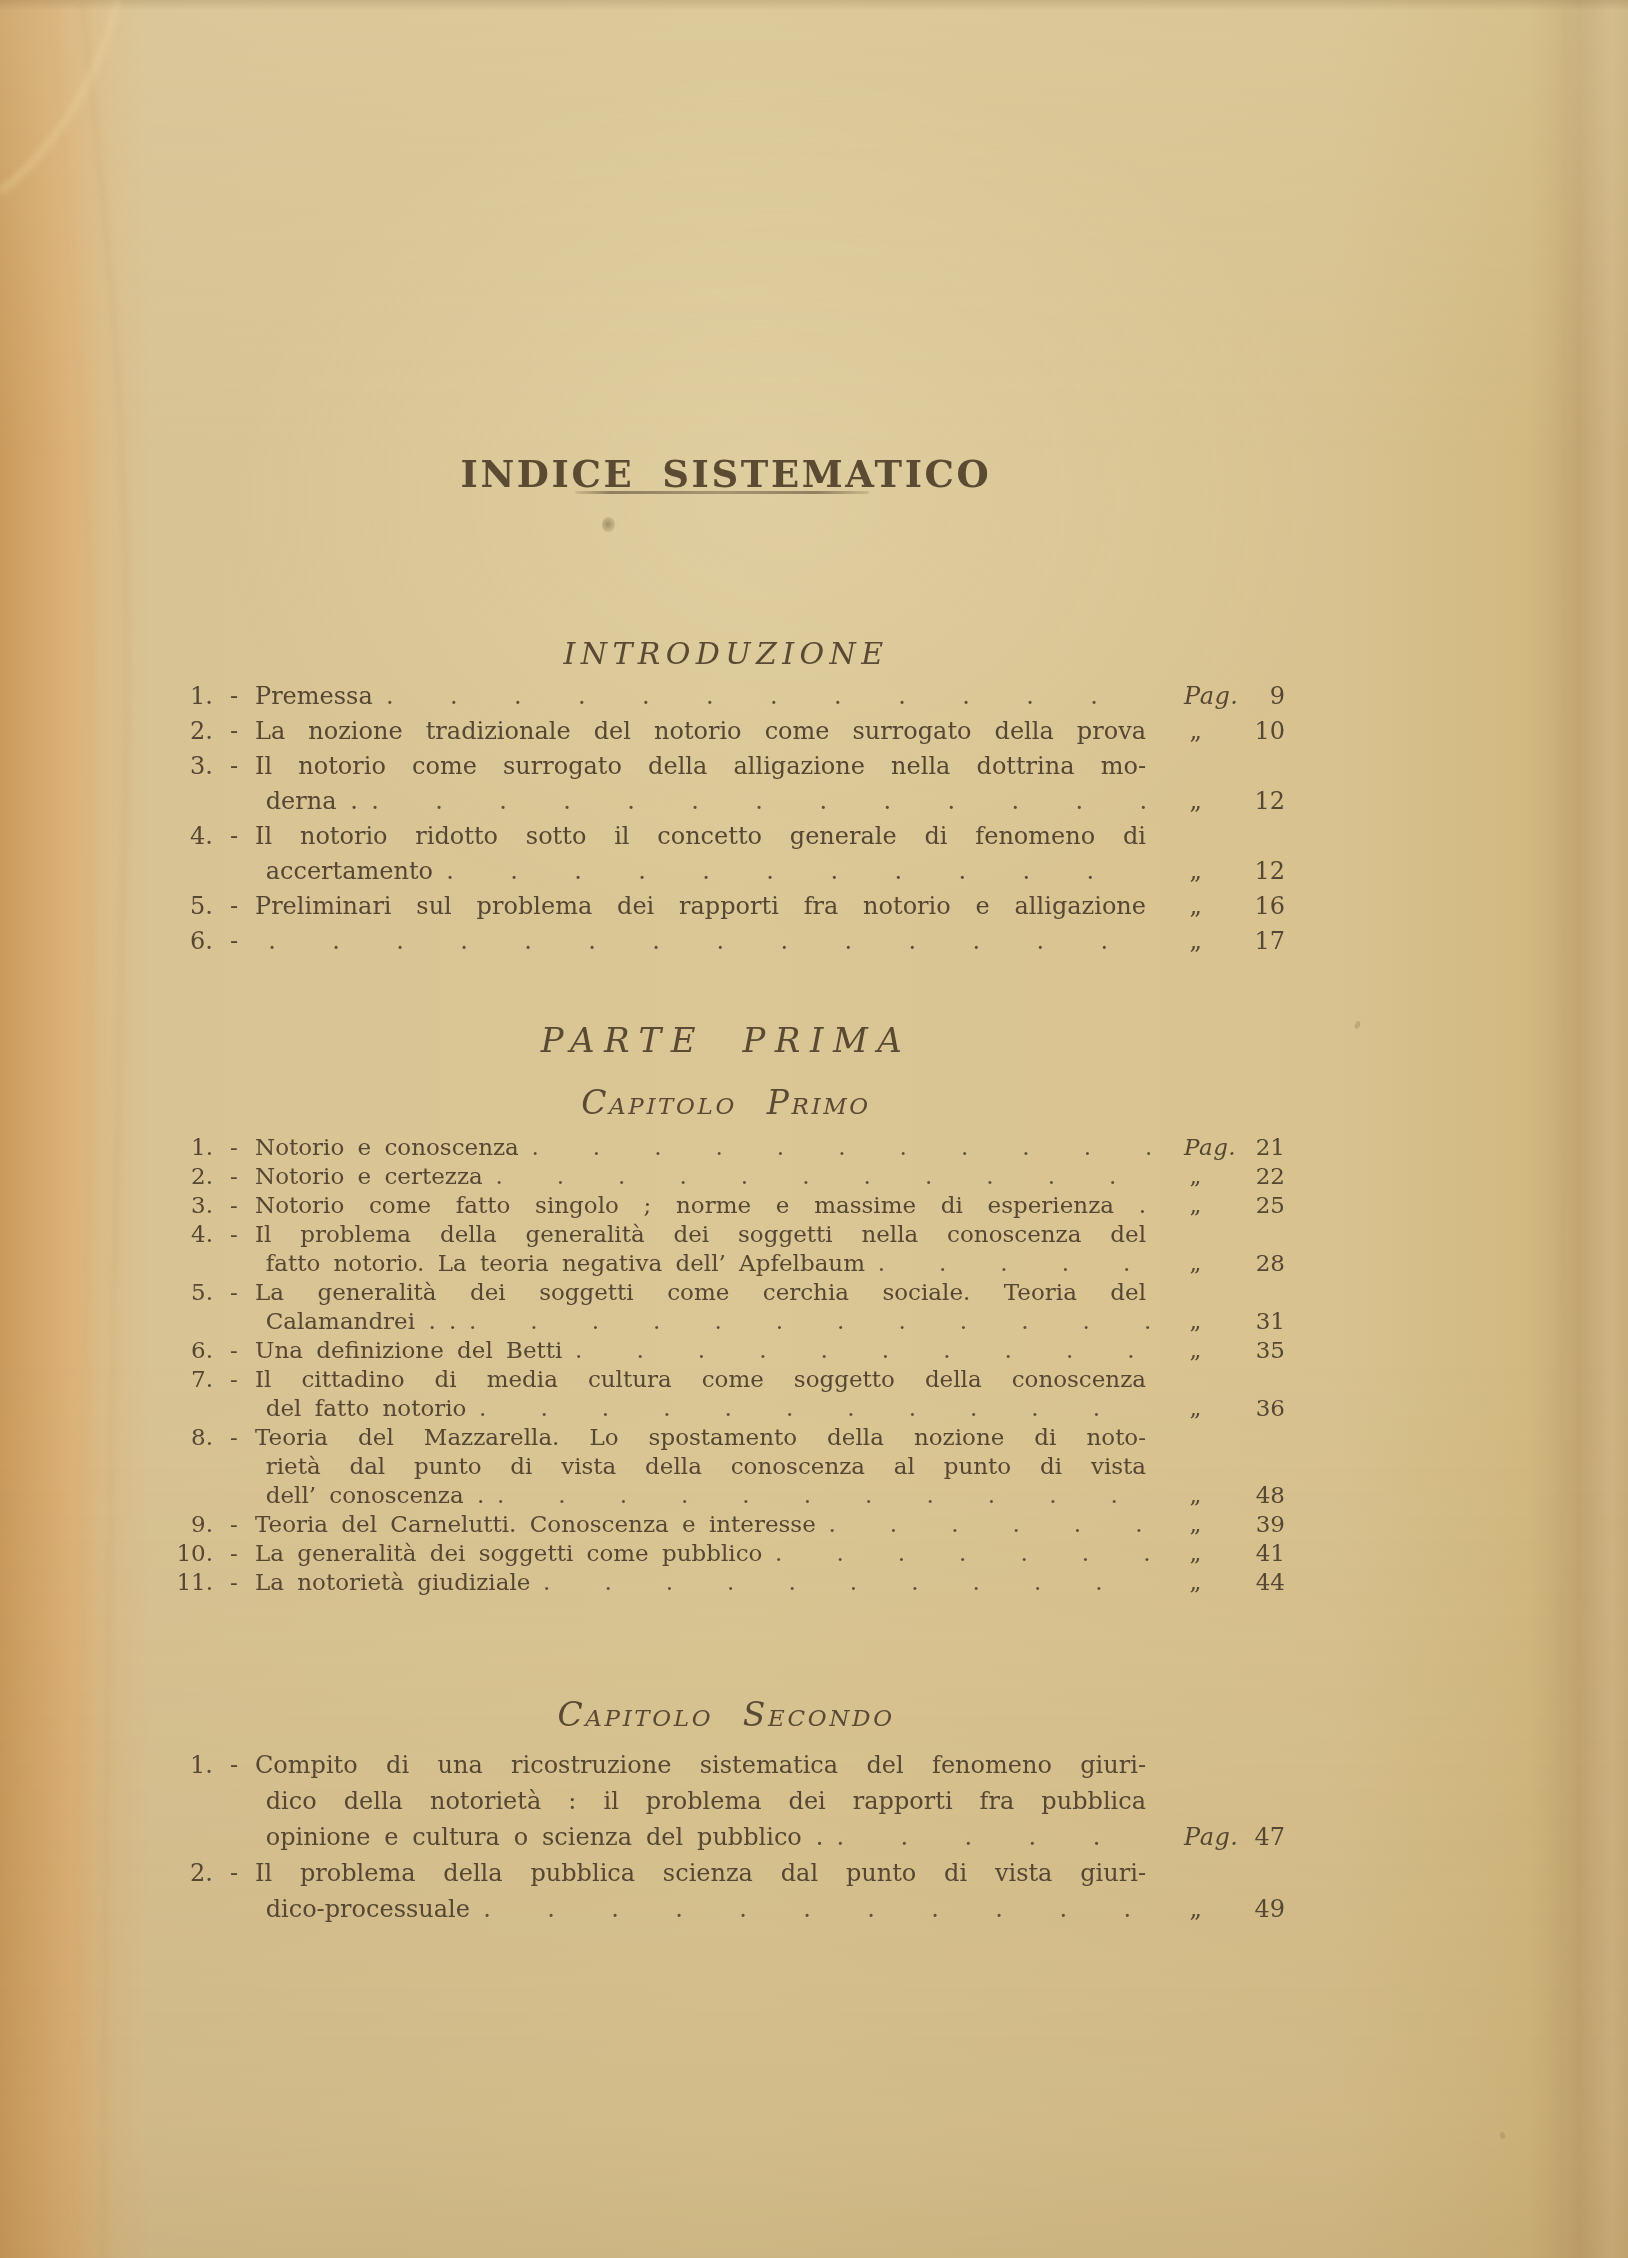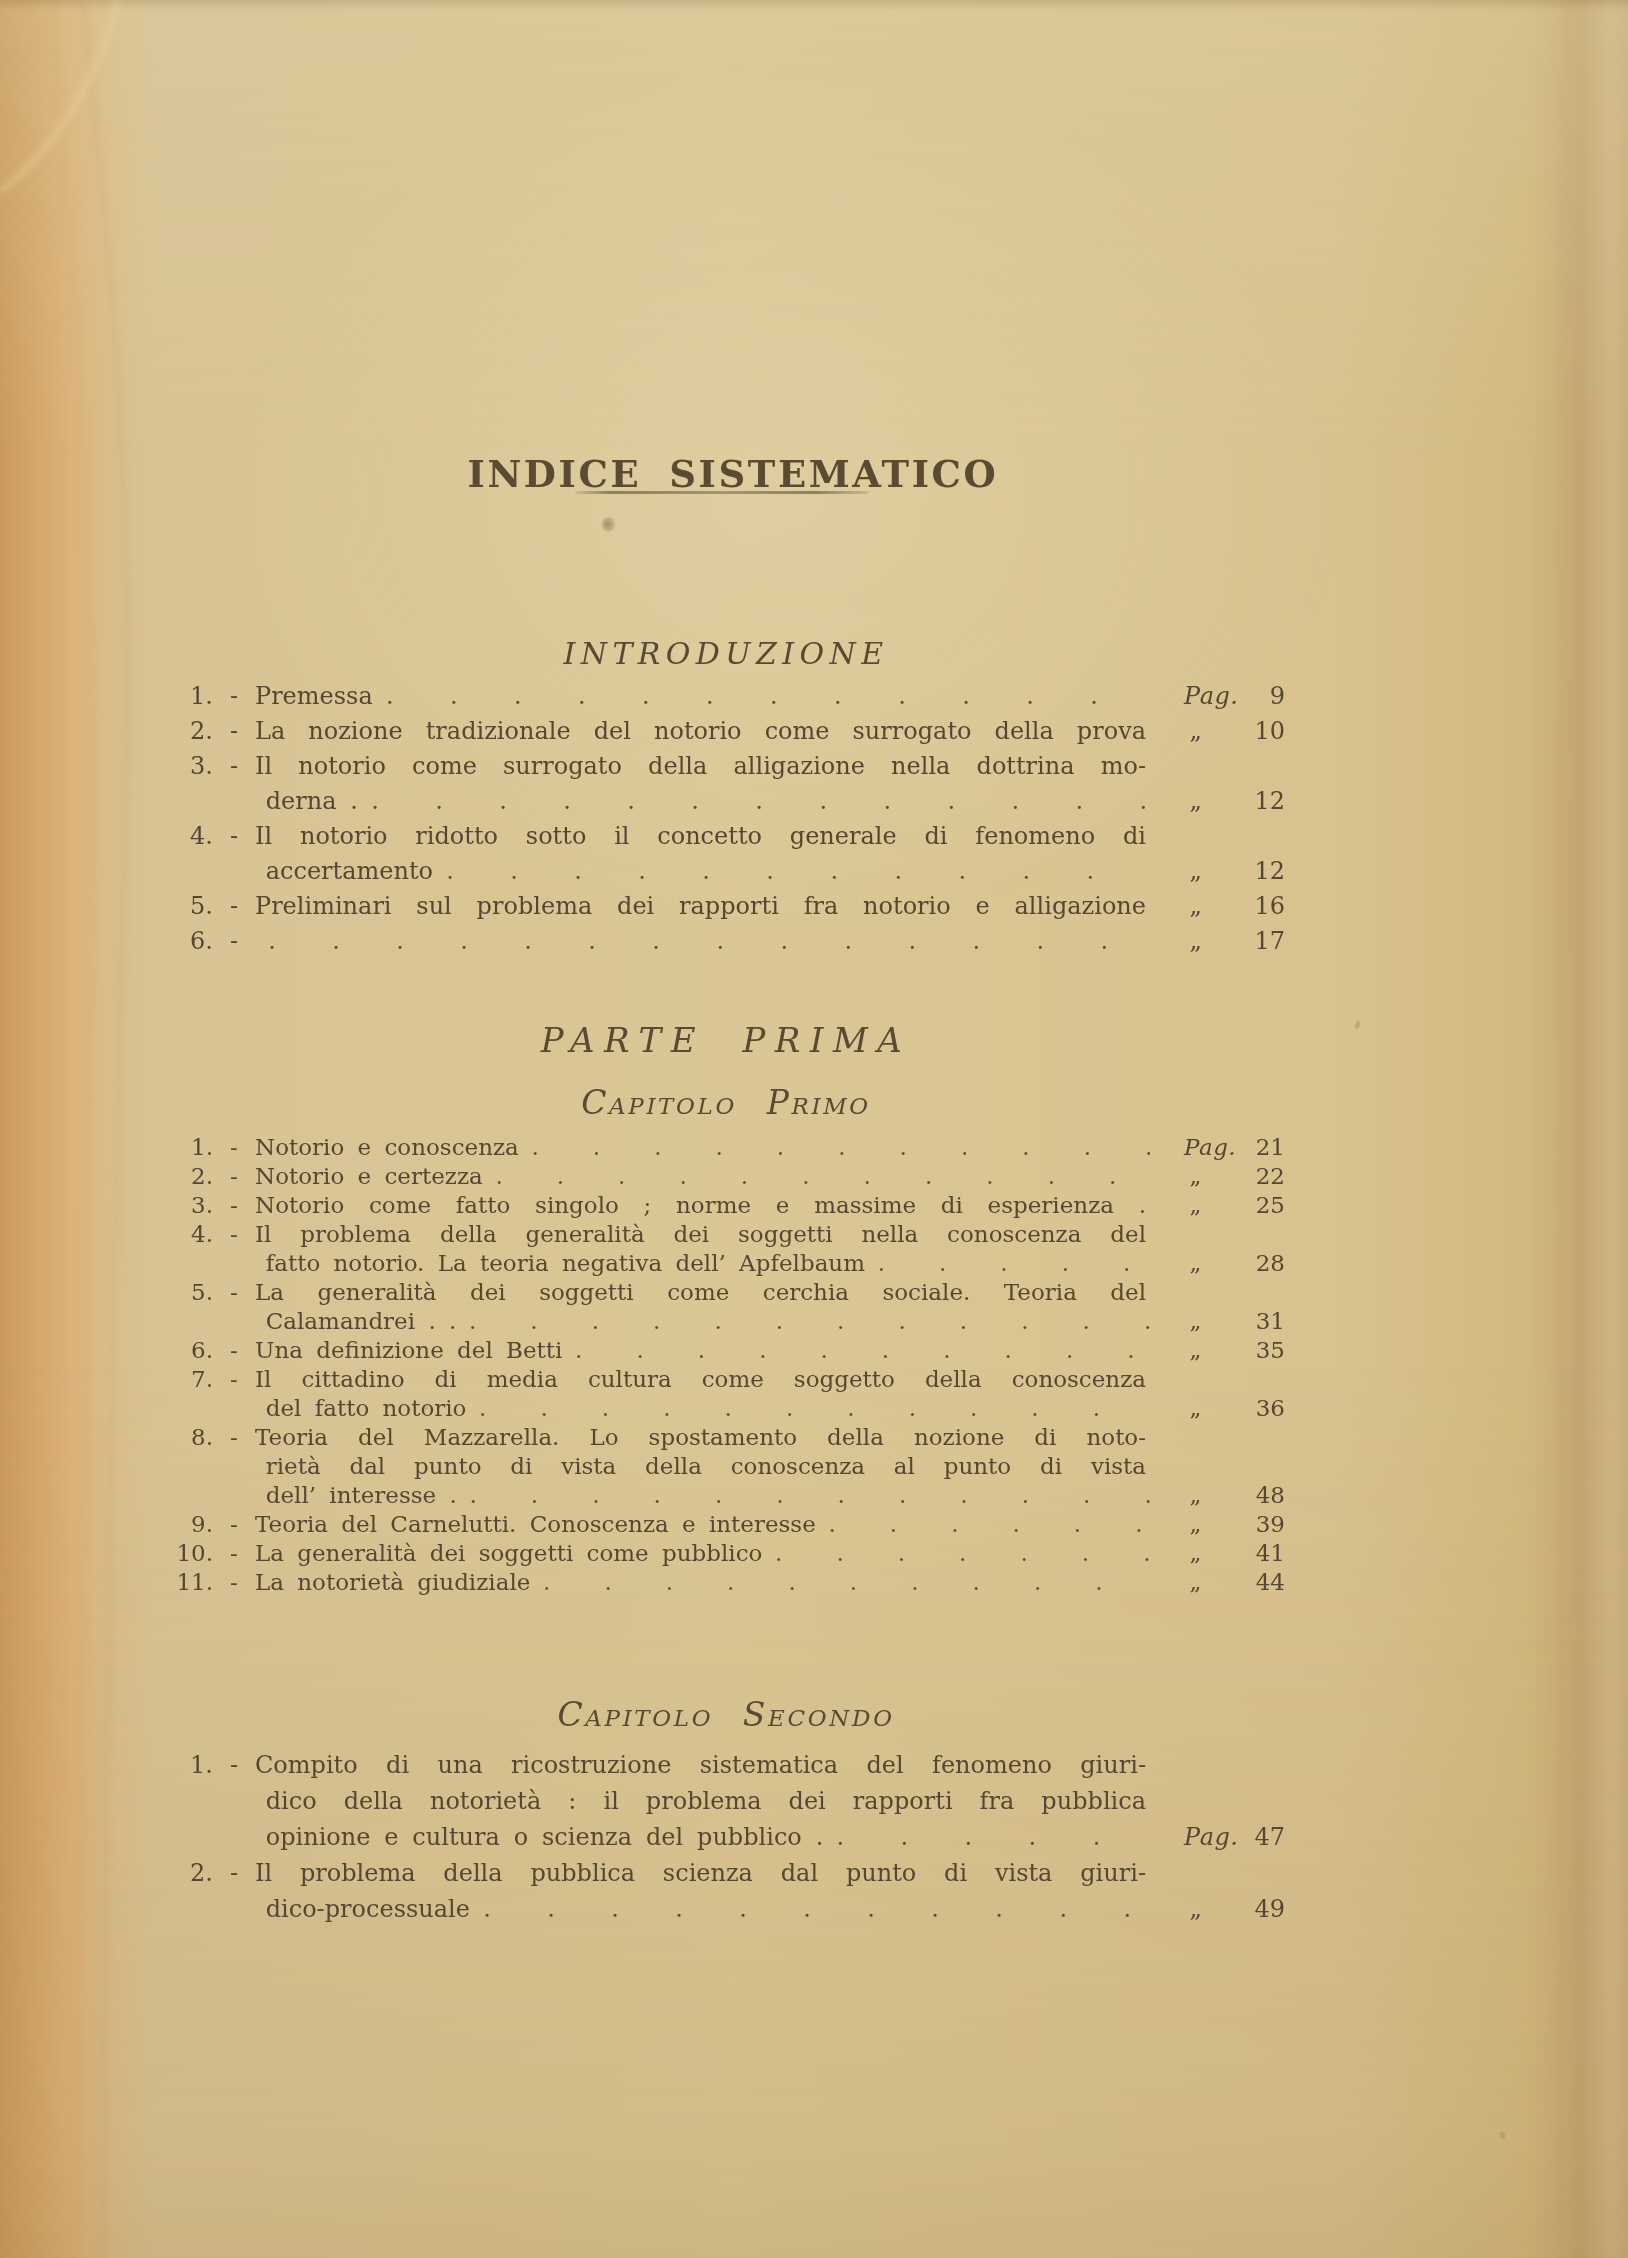--- a/index.html
+++ b/index.html
@@ -9,21 +9,21 @@
     color:#564732;
     background:
       linear-gradient(180deg, rgba(95,62,25,.16) 0px, rgba(95,62,25,0) 10.7px),
       radial-gradient(802px 624px at 48% 22%, rgba(242,234,203,.20), rgba(242,234,203,0) 70%),
       linear-gradient(180deg, rgba(223,209,166,.30) 0%, rgba(223,209,166,0) 20%, rgba(0,0,0,0) 60%, rgba(152,113,57,.12) 94%, rgba(152,113,57,.20) 100%),
       linear-gradient(90deg, #ca9a5c 0px, #d4a76a 37px, #dcb279 71px, #dabd89 109px, #d8c394 150px, #dac795 45%, #d8c290 82%, #d2b980 93.8%, #c8ac76 96.2%, #c2a571 97%, #cfb483 99%, #c8ad7a 100%);
   }
   .page{position:absolute;inset:0;}
   
   .title{
-    position:absolute;top:428px;left:158px;width:1150px;
+    position:absolute;top:428px;left:151px;width:1150px;
     text-align:center;font-size:37px;line-height:1.15;
     letter-spacing:.07em;word-spacing:.34em;color:#5b4b33;
   }
   .title-rule{
     position:absolute;top:491px;left:575px;width:294px;height:2.7px;
     background:linear-gradient(90deg, rgba(88,72,50,.12), rgba(88,72,50,.58) 12%, rgba(88,72,50,.42) 50%, rgba(88,72,50,.58) 82%, rgba(88,72,50,.15));
     border-radius:1.8px;
   }
   
   #toc{position:absolute;top:0;left:151px;width:1150px;}
@@ -276,21 +276,21 @@
             <span class="num">8.</span>
             <span class="dash">-</span>
             <div class="body">
               <div class="line">
                 <span class="txt fill">Teoria del Mazzarella. Lo spostamento della nozione di noto-</span>
               </div>
               <div class="line cont">
                 <span class="txt fill">rietà dal punto di vista della conoscenza al punto di vista</span>
               </div>
               <div class="line cont">
-                <span class="txt">dell’ interesse .</span>
+                <span class="txt">dell’ conoscenza .</span>
                 <span class="leader">................</span>
                 <span class="ref">„</span>
                 <span class="pg">48</span>
               </div>
             </div>
           </div>
           <div class="entry">
             <span class="num">9.</span>
             <span class="dash">-</span>
             <div class="body">

